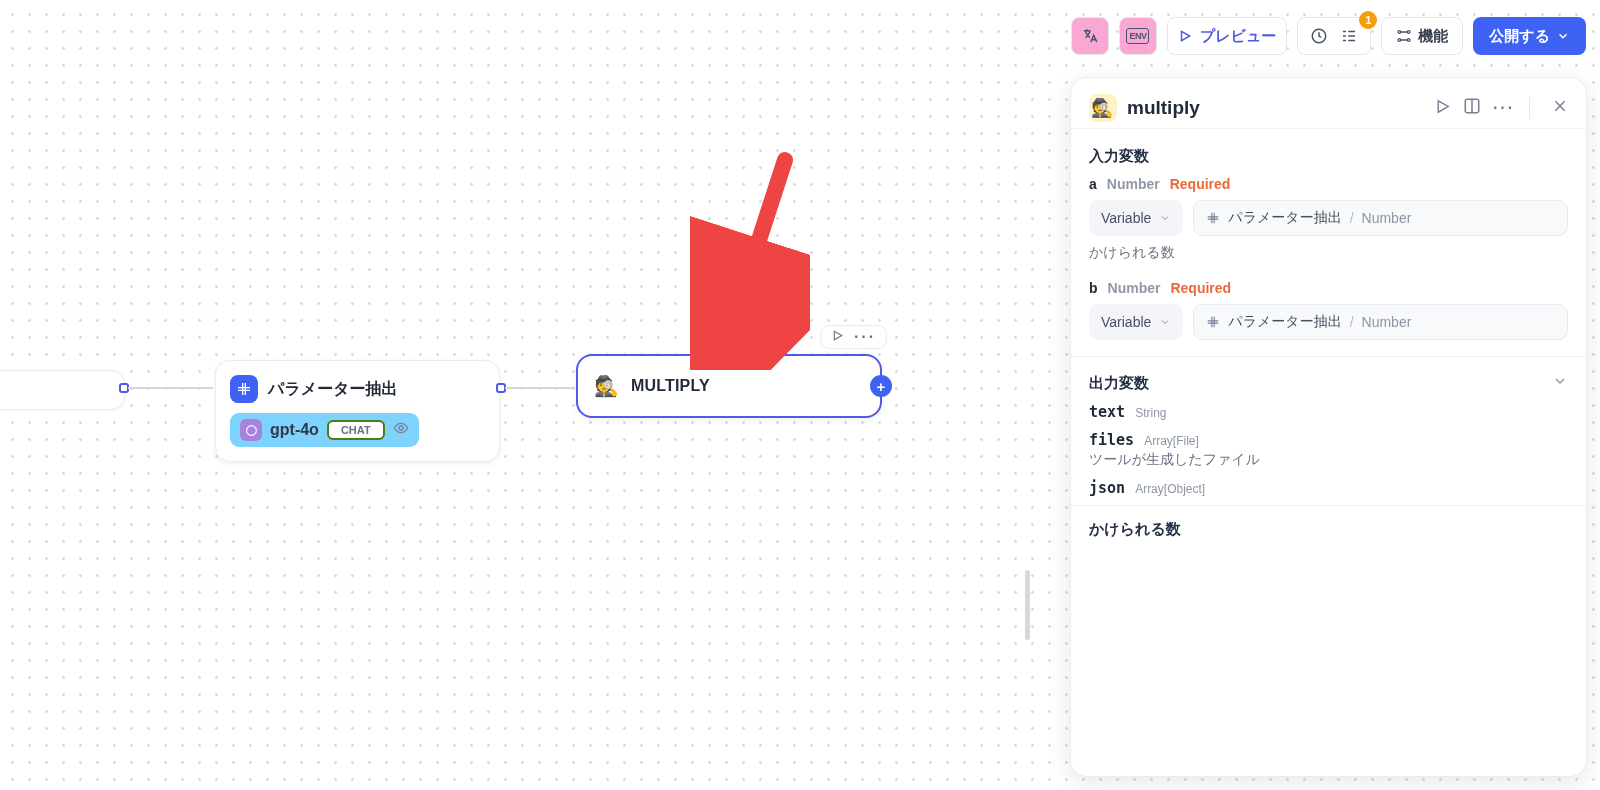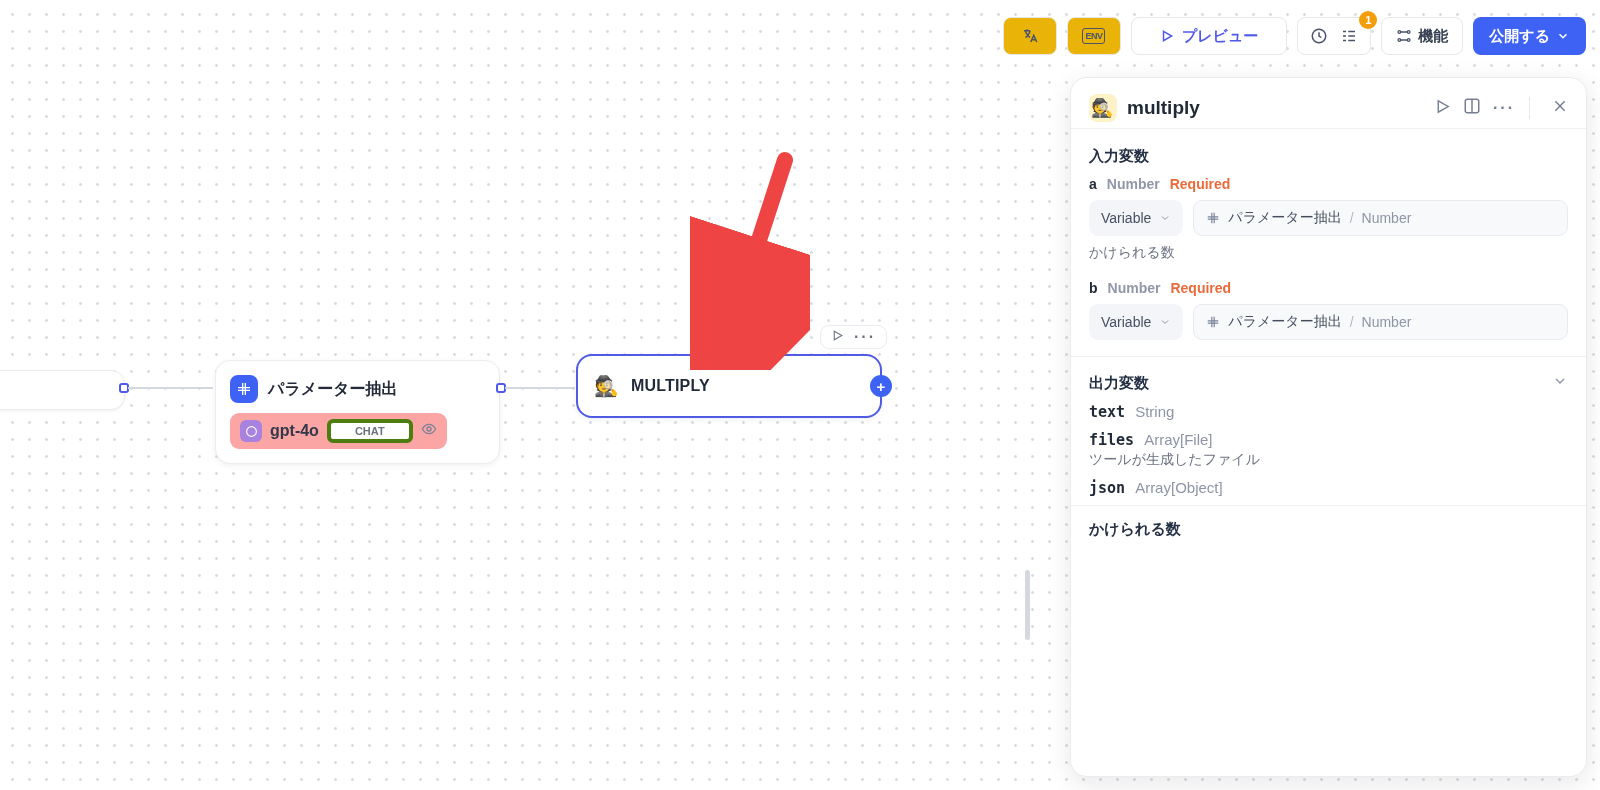--- a/index.html
+++ b/index.html
@@ -13,26 +13,26 @@
   background-image: radial-gradient(#d7dbe3 1.3px, transparent 1.5px);
   background-size: 17px 17px;
   background-position: 4px 6px;
 }
 
 
 .topbar {
   position: absolute; top: 17px; right: 14px; display: flex; align-items: center; gap: 10px;
 }
 .tb-icon-btn {
-  width: 54px; height: 38px; border: 1px solid #E5E7EB; border-radius: 8px; background: #eab308; display: inline-flex; align-items: center; justify-content: center; cursor: pointer;
+  width: 38px; height: 38px; border: 1px solid #E5E7EB; border-radius: 8px; background: #f9a8d4; display: inline-flex; align-items: center; justify-content: center; cursor: pointer;
 }
 .tb-icon-btn svg, .tb-icon-btn span { color: #49546a; }
 .env-icon { font-size: 9px; font-weight: 700; border: 1.5px solid #49546a; padding: 2px 2px; border-radius: 3px; letter-spacing: -0.5px; }
 .tb-preview {
-  height: 38px; padding: 0 28px; border: 1px solid #E5E7EB; border-radius: 8px; background:#fff; display:inline-flex; align-items:center; gap:8px; cursor:pointer; color:#4F5BE7; font-weight:600; font-size:15px;
+  height: 38px; padding: 0 10px; border: 1px solid #E5E7EB; border-radius: 8px; background:#fff; display:inline-flex; align-items:center; gap:8px; cursor:pointer; color:#4F5BE7; font-weight:600; font-size:15px;
 }
 .tb-preview svg { stroke:#4F5BE7; }
 .tb-plainicons { height:38px; border:1px solid #E5E7EB; border-radius:8px; background:#fff; display:inline-flex; align-items:center; gap:12px; padding:0 12px; cursor:pointer; position:relative;}
 .badge1 { position:absolute; top:-7px; right:-7px; width:18px; height:18px; border-radius:50%; background:#F59E0B; color:#fff; font-size:11px; font-weight:700; display:flex; align-items:center; justify-content:center; }
 .tb-func { height:38px; padding:0 14px; border:1px solid #E5E7EB; border-radius:8px; background:#fff; display:inline-flex; align-items:center; gap:6px; cursor:pointer; color:#374151; font-weight:600; font-size:15px;}
 .tb-publish { height:38px; padding:0 16px; border:none; border-radius:8px; background:#3E63F4; color:#fff; display:inline-flex; align-items:center; gap:6px; cursor:pointer; font-weight:600; font-size:15px;}
 
 
 .node-start {
   position:absolute; left:-20px; top:370px; width:145px; height:40px; background:#fff; border:1px solid #EAECEF; border-radius:14px; box-shadow:0 1px 3px rgba(15,23,42,.06);
@@ -41,23 +41,23 @@
 .port  { position:absolute; width:10px; height:10px; background:#fff; border:2px solid #4F5BE7; border-radius:3px; }
 
 .node-param {
   position:absolute; left:215px; top:360px; width:285px; background:#fff; border:1px solid #EAECEF; border-radius:15px; box-shadow:0 2px 6px rgba(15,23,42,.06); padding:14px 14px 14px 14px;
 }
 .node-param .row1 { display:flex; align-items:center; gap:10px; }
 .sq-icon { width:28px; height:28px; border-radius:8px; display:inline-flex; align-items:center; justify-content:center; color:#fff; flex:none;}
 .sq-icon.blue { background:#3E63F4; }
 .sq-icon svg { display:block;}
 .node-title { font-weight:700; font-size:16px; color:#232a38;}
-.chip-row { display:flex; align-items:center; gap:8px; margin-top:10px; background:#fca5a5; border-radius:9px; padding:6px 10px; width:fit-content;}
+.chip-row { display:flex; align-items:center; gap:8px; margin-top:10px; background:#7dd3fc; border-radius:9px; padding:6px 10px; width:fit-content;}
 .chip-row .model-icon { width:22px; height:22px; border-radius:6px; background:#A882DF; display:flex; align-items:center; justify-content:center; color:#fff;}
-.chip-chat { background:#fff; border:4px solid #4d7c0f; border-radius:6px; padding:2px 24px; font-size:11px; font-weight:600; color:#6B7280;}
+.chip-chat { background:#fff; border:2px solid #4d7c0f; border-radius:6px; padding:2px 12px; font-size:11px; font-weight:600; color:#6B7280;}
 .chip-eye  { color:#7b8297; }
 
 .node-mult {
   position:absolute; left:576px; top:354px; width:306px; height:64px; background:#fff; border:2px solid #4F5BE7; border-radius:16px; box-shadow:0 2px 6px rgba(15,23,42,.06); display:flex; align-items:center; padding:0 16px; gap:12px;
 }
 .detective { font-size:20px;}
 .node-mult .t { font-weight:800; font-size:16px; letter-spacing:.2px; }
 .node-mult .addbtn { position:absolute; right:-12px; top:50%; transform:translateY(-50%); width:22px; height:22px; border-radius:50%; background:#3E63F4; color:#fff; display:flex; align-items:center; justify-content:center; font-weight:700; font-size:15px; cursor:pointer;}
 .node-mult-tools { position:absolute; left:820px; top:325px; height:24px; background:#fff; border:1px solid #EAECEF; border-radius:9px; display:flex; align-items:center; gap:10px; padding:0 10px; color:#6B7280;}
 
@@ -88,21 +88,21 @@
 .ref-pill .sl  { color:#B3BAC6;}
 .ref-pill .typ { color:#8E95A6;}
 .in-row .help { margin-top:8px; color:#6B7280; font-size:14px;}
 .in-row + .in-row { margin-top:18px;}
 
 .out-sec { padding:16px 18px 8px;}
 .out-head { display:flex; align-items:center; justify-content:space-between;}
 .out-head .chev { color:#8D94A6; }
 .out-item { margin-top:10px; }
 .out-item .k { font-family: ui-monospace, Menlo, monospace; font-weight:700; font-size:15px; }
-.out-item .t { margin-left:10px; color:#8E95A6; font-size:15px;text-align:center;}
+.out-item .t { margin-left:10px; color:#8E95A6; font-size:12px;text-align:center;}
 .out-item .d { color:#6B7280; font-size:14px; margin-top:2px;}
 
 .next-sec { padding:14px 18px 20px; }
 
 
 .arrow { position:absolute; transform-origin: center; }
 .arrow svg { display:block; }
 
 
 .mini-scroll { position:absolute; left:1025px; top:570px; width:5px; height:70px; background:#D5D9DF; border-radius:3px;}

